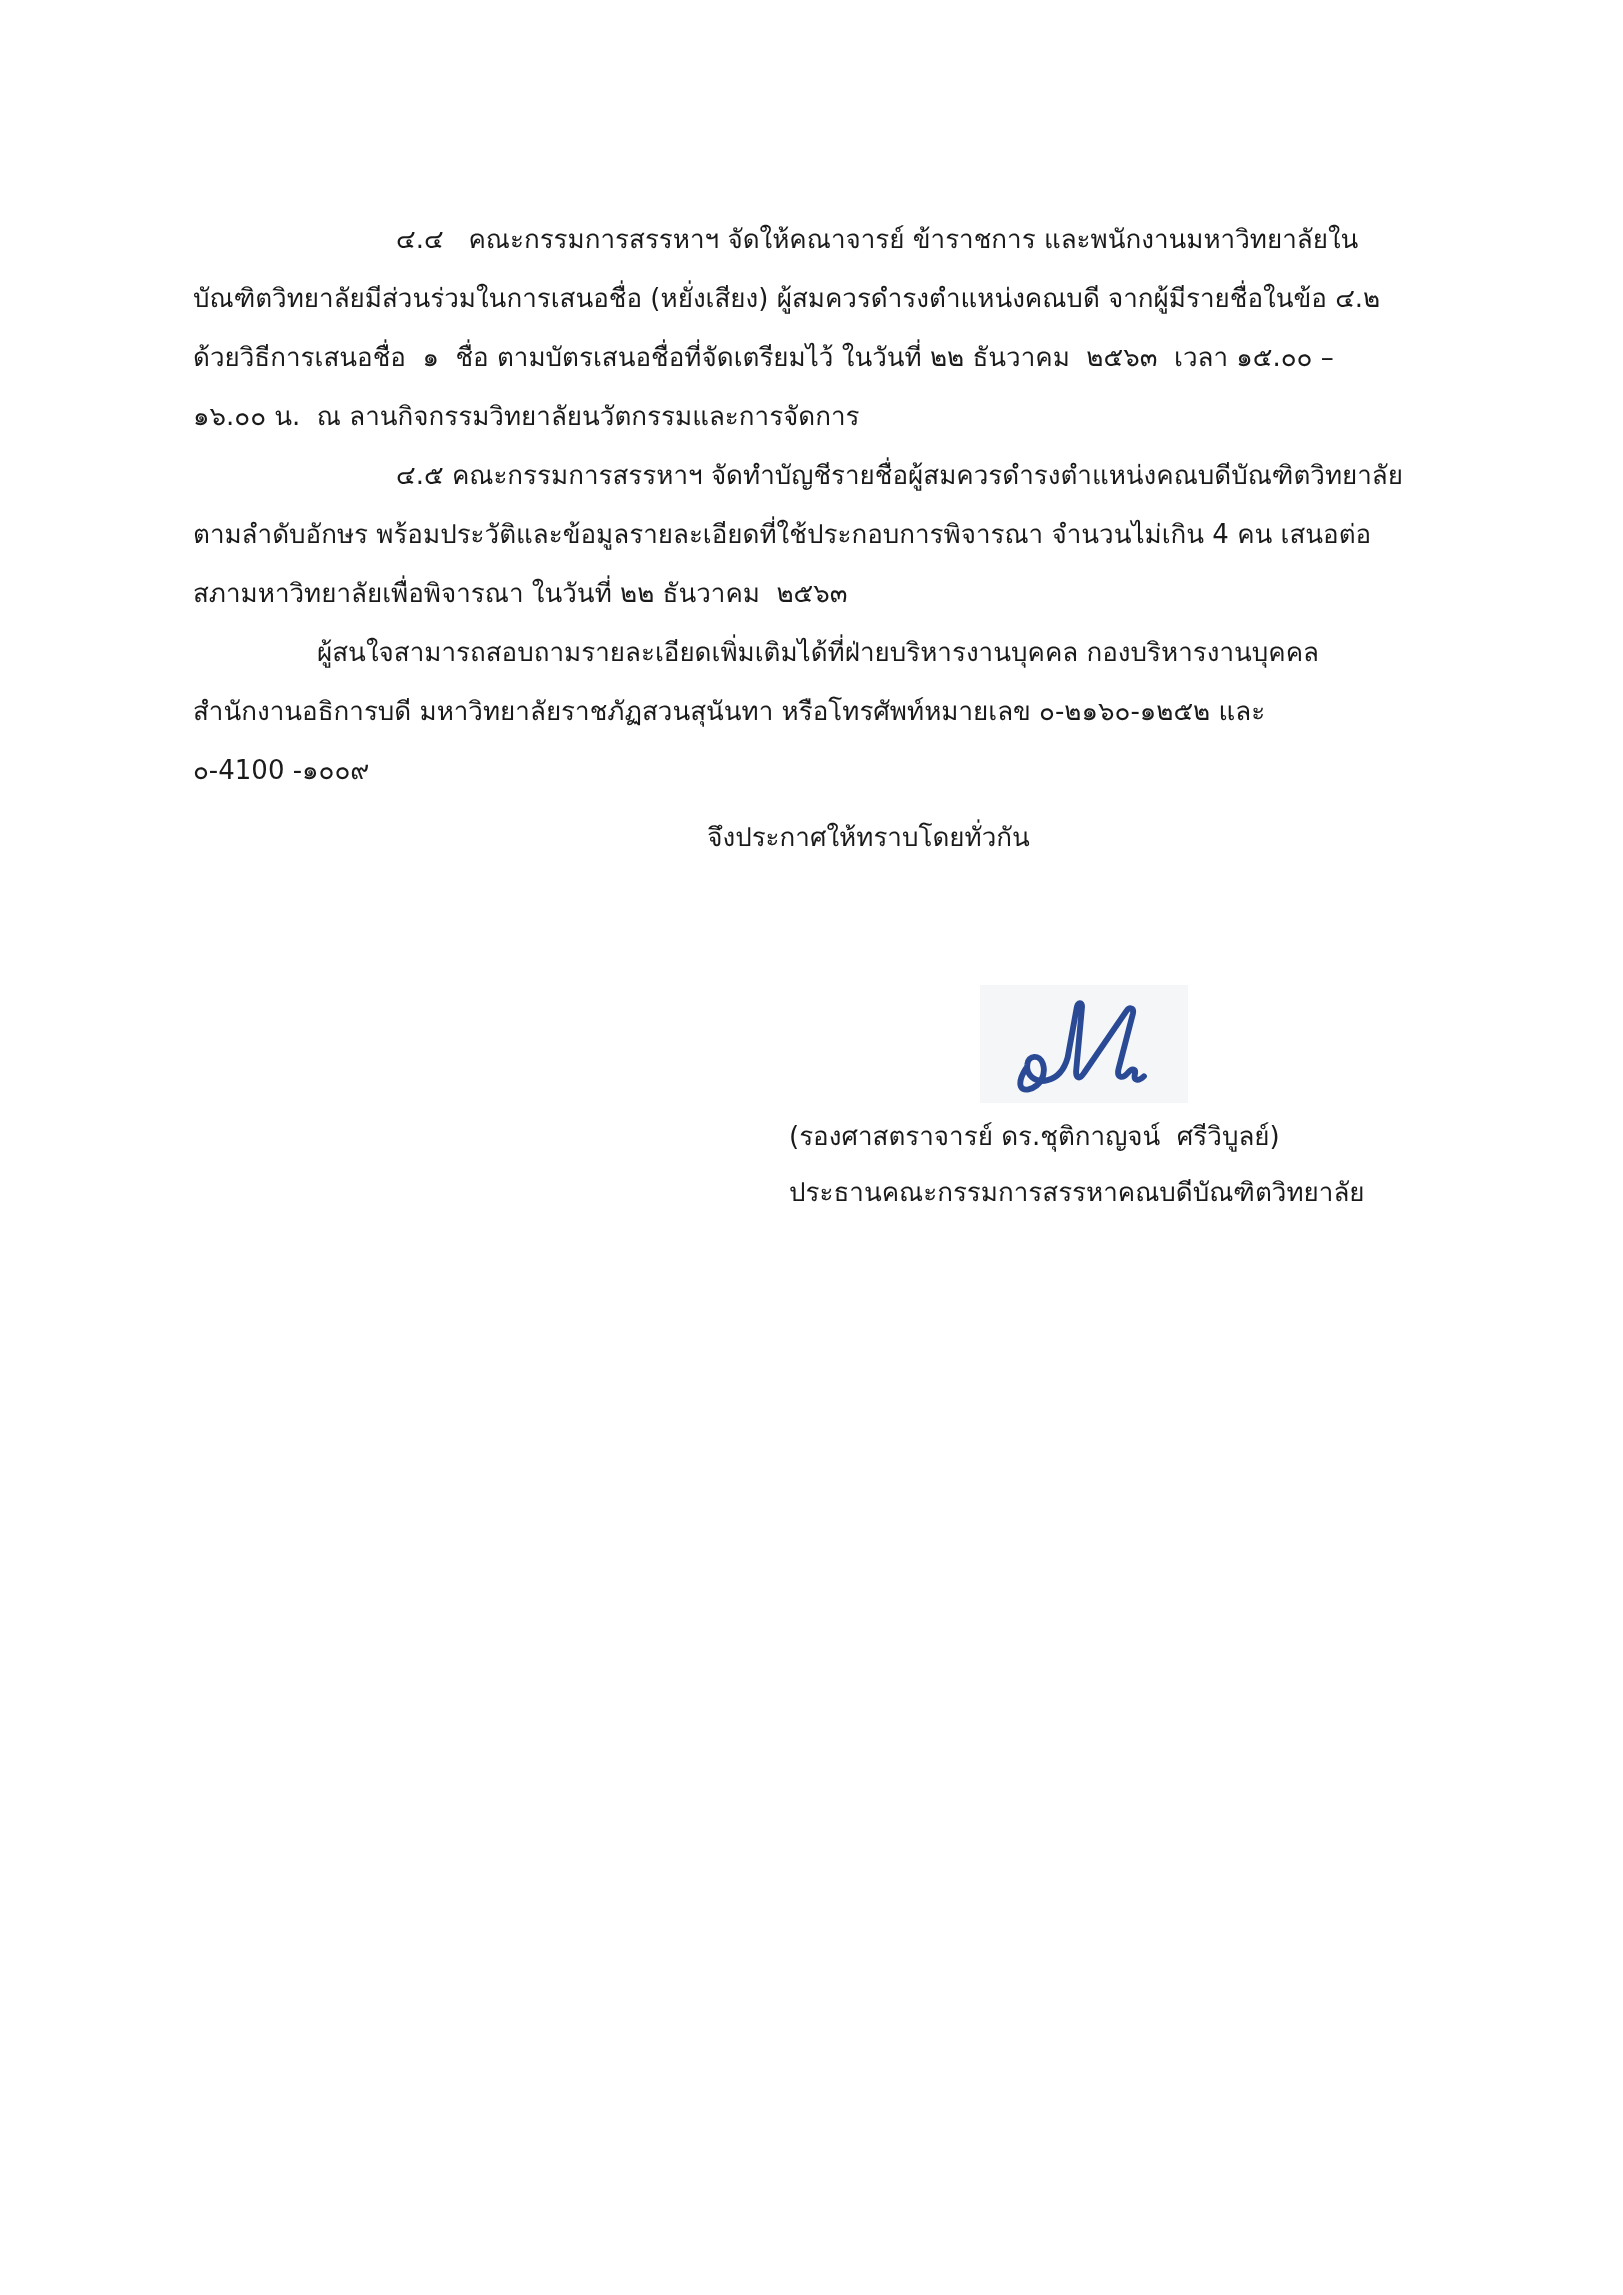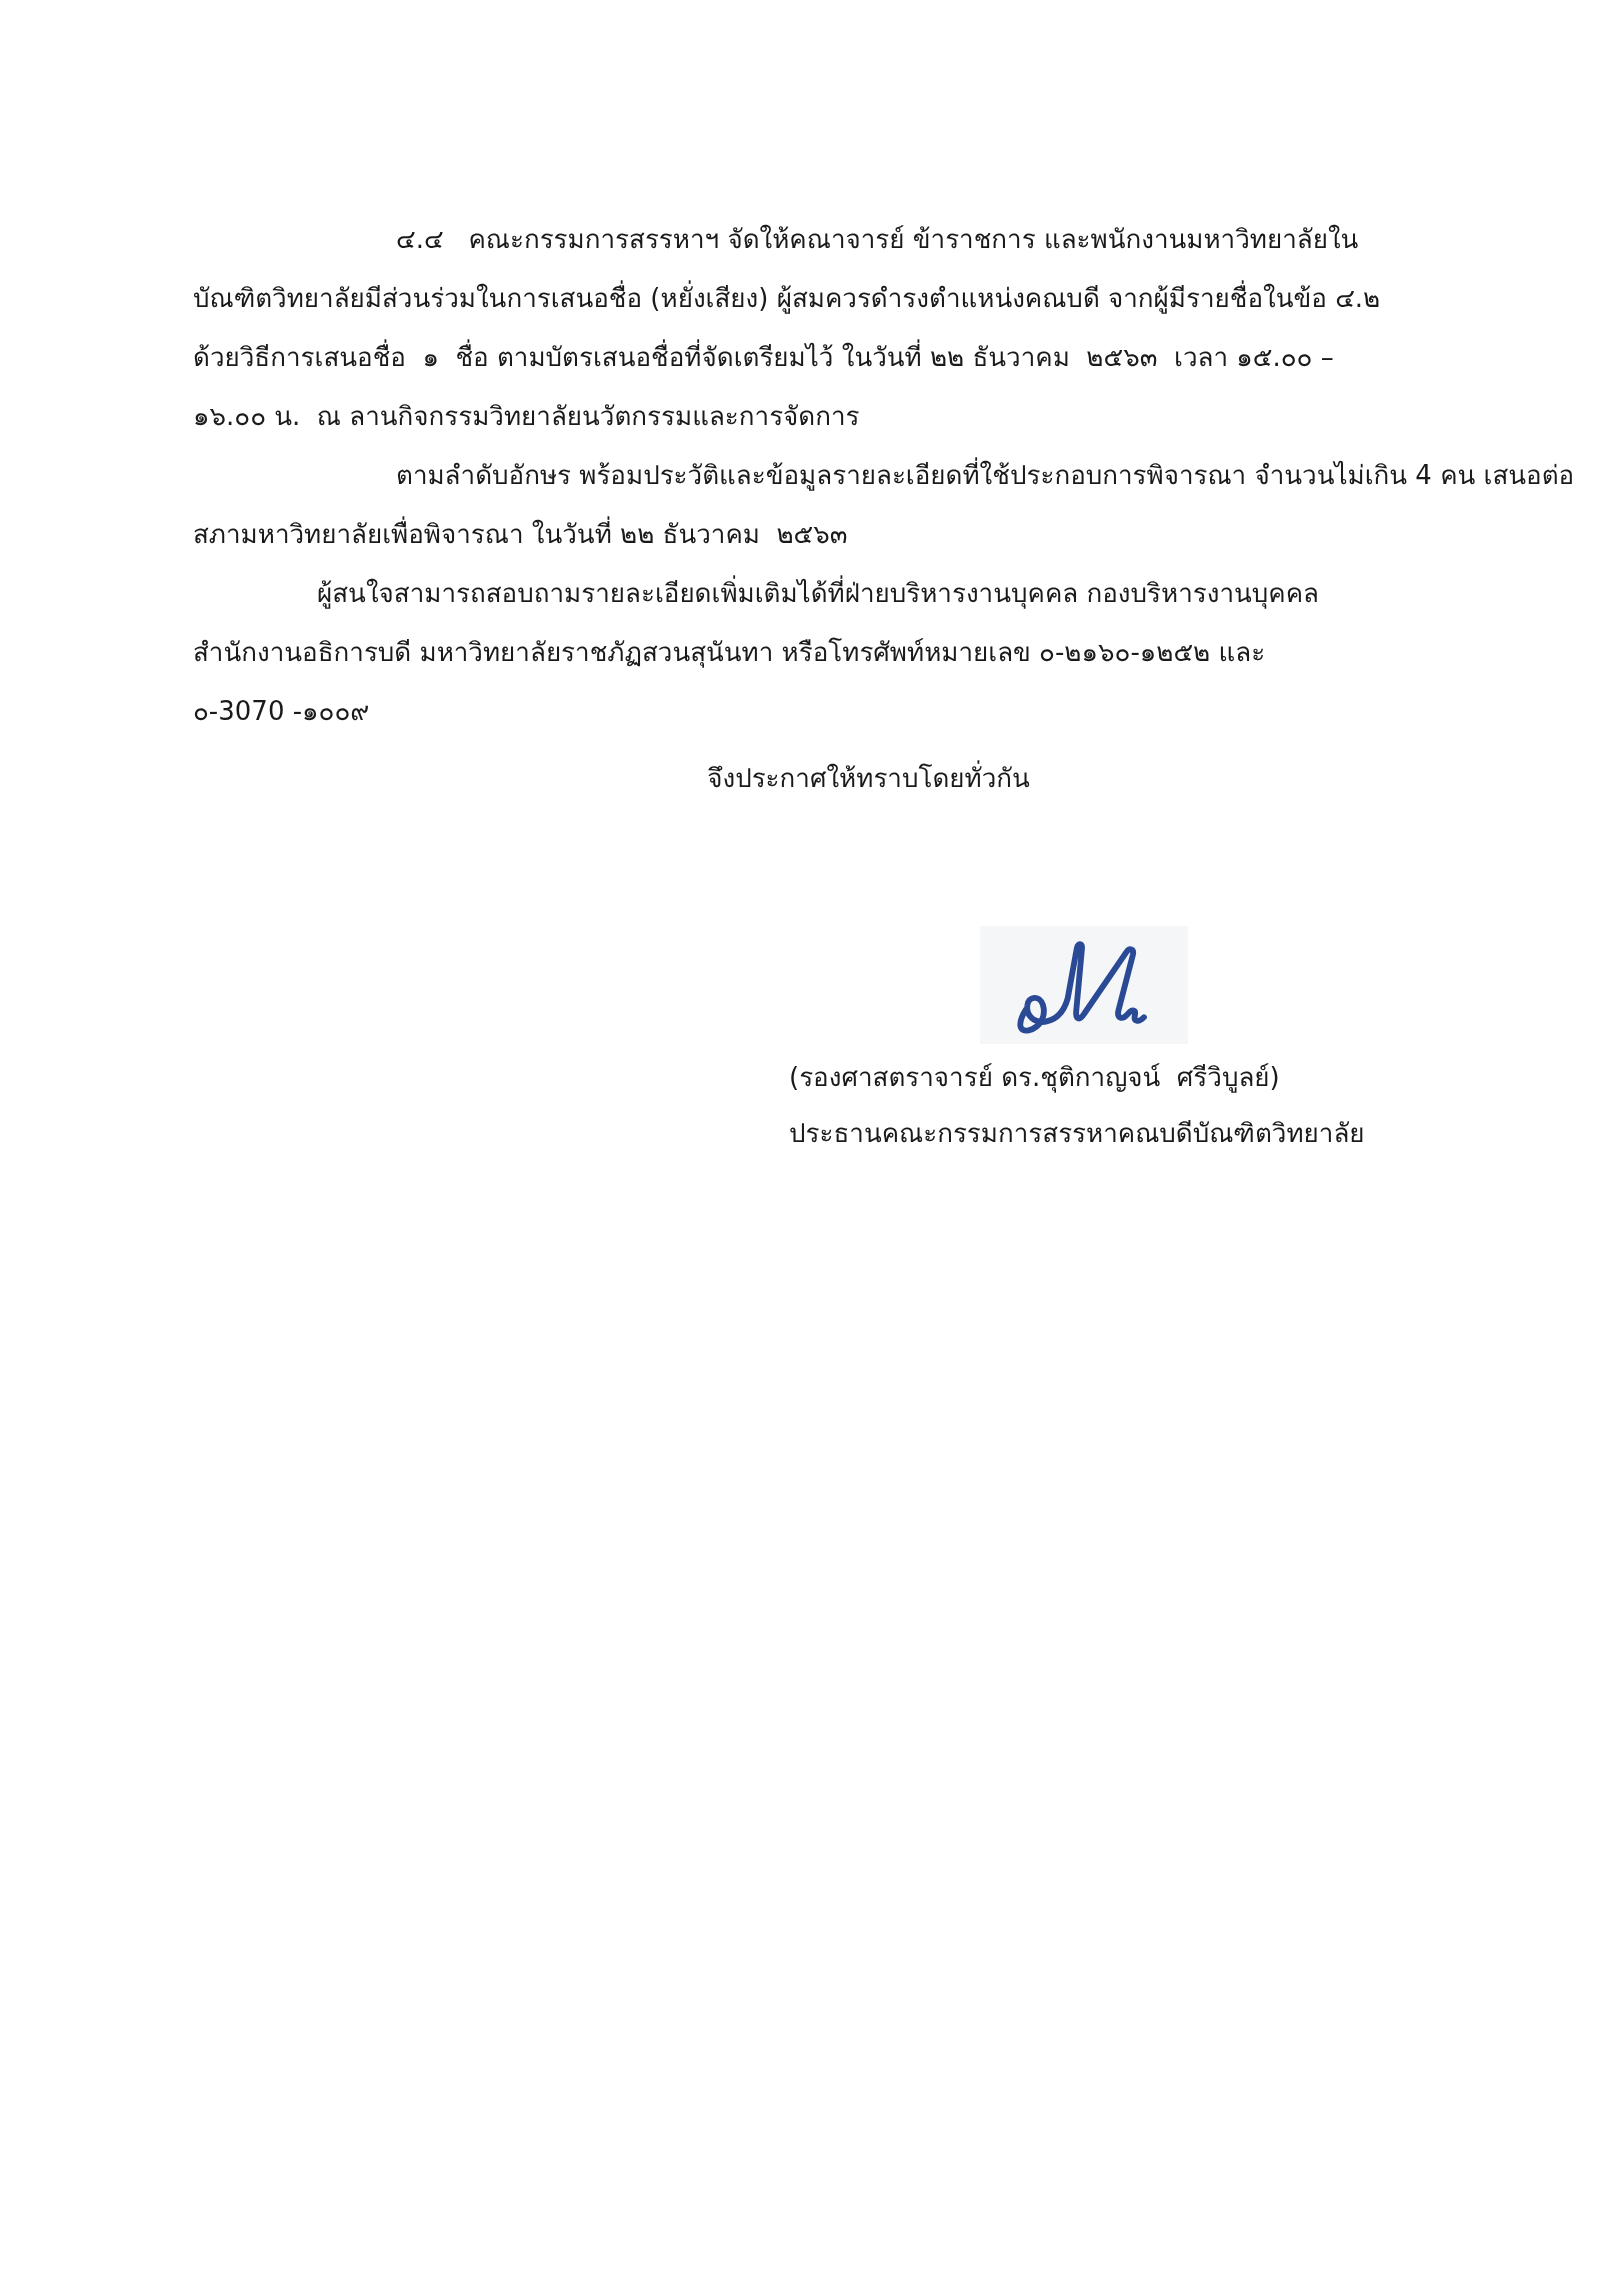--- a/index.html
+++ b/index.html
@@ -68,27 +68,28 @@
   <div class="content">
 
     <div>
         <div class="para large">
           <div class="line">๔.๔   คณะกรรมการสรรหาฯ จัดให้คณาจารย์ ข้าราชการ และพนักงานมหาวิทยาลัยใน</div>
           <div class="line">บัณฑิตวิทยาลัยมีส่วนร่วมในการเสนอชื่อ (หยั่งเสียง) ผู้สมควรดำรงตำแหน่งคณบดี จากผู้มีรายชื่อในข้อ ๔.๒</div>
           <div class="line">ด้วยวิธีการเสนอชื่อ  ๑  ชื่อ ตามบัตรเสนอชื่อที่จัดเตรียมไว้ ในวันที่ ๒๒ ธันวาคม  ๒๕๖๓  เวลา ๑๕.๐๐ –</div>
           <div class="line">๑๖.๐๐ น.  ณ ลานกิจกรรมวิทยาลัยนวัตกรรมและการจัดการ</div>
         </div>
         <div class="para large">
+          <div class="line">๔.๕ คณะกรรมการสรรหาฯ จัดทำบัญชีรายชื่อผู้สมควรดำรงตำแหน่งคณบดีบัณฑิตวิทยาลัย</div>
           <div class="line">ตามลำดับอักษร พร้อมประวัติและข้อมูลรายละเอียดที่ใช้ประกอบการพิจารณา จำนวนไม่เกิน 4 คน เสนอต่อ</div>
           <div class="line">สภามหาวิทยาลัยเพื่อพิจารณา ในวันที่ ๒๒ ธันวาคม  ๒๕๖๓</div>
         </div>
         <div class="para small">
           <div class="line">ผู้สนใจสามารถสอบถามรายละเอียดเพิ่มเติมได้ที่ฝ่ายบริหารงานบุคคล กองบริหารงานบุคคล</div>
           <div class="line">สำนักงานอธิการบดี มหาวิทยาลัยราชภัฏสวนสุนันทา หรือโทรศัพท์หมายเลข ๐-๒๑๖๐-๑๒๕๒ และ</div>
-          <div class="line">๐-3070 -๑๐๐๙</div>
+          <div class="line">๐-4100 -๑๐๐๙</div>
         </div>
       </div>
 
     <div class="closing-line">จึงประกาศให้ทราบโดยทั่วกัน</div>
 
 
     <div class="sign-block">
       <div class="sig-img">
         <svg width="208" height="118" viewBox="0 0 318 181" aria-hidden="true">
           <g fill="none" stroke="#2b4a96" stroke-width="9" stroke-linecap="round" stroke-linejoin="round">

